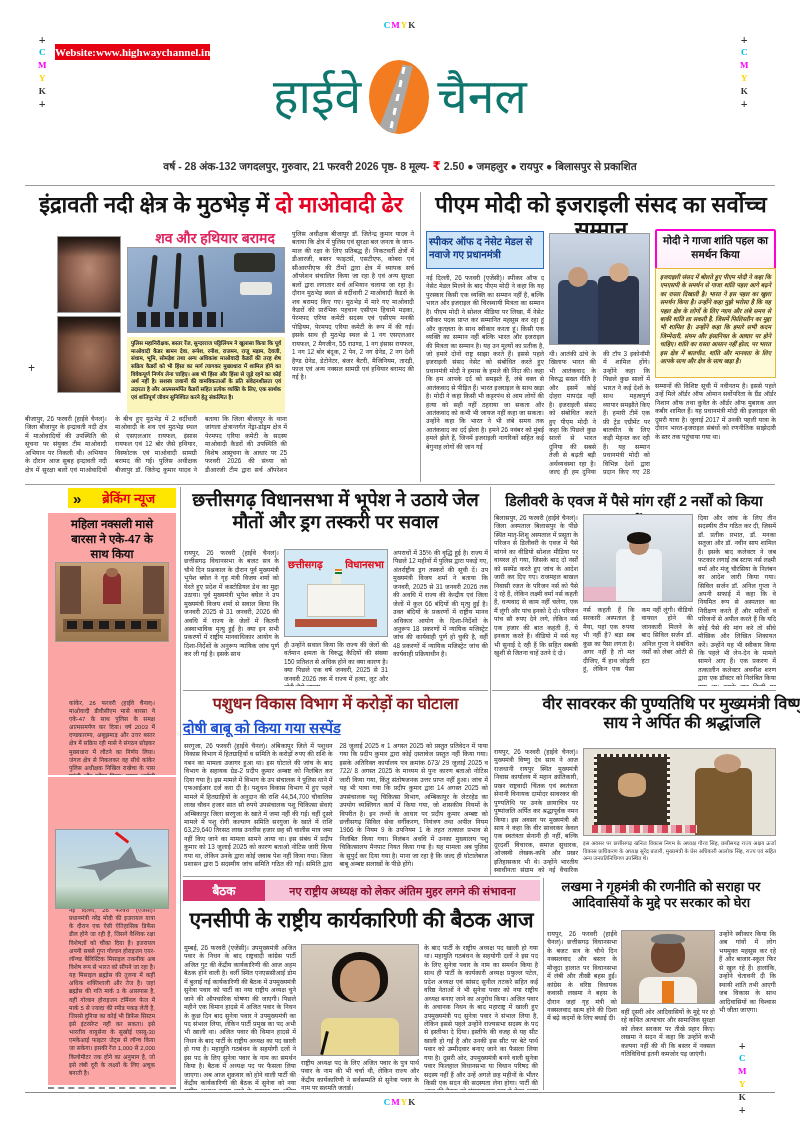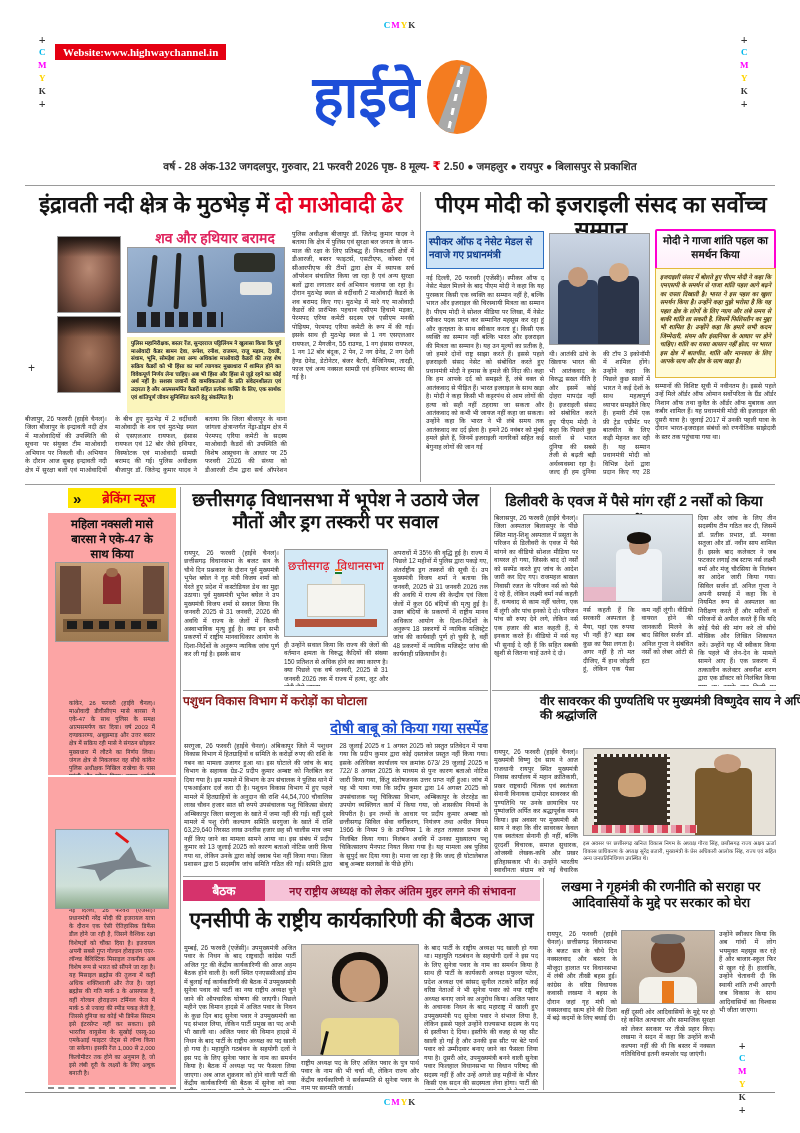--- a/index.html
+++ b/index.html
@@ -11,43 +11,43 @@
   .cols3 { column-count:3; column-gap:8px; }
   .photo { position:absolute; border:1px solid #9a9a9a; overflow:hidden; }
 
   
   .regmark { display:flex; flex-direction:column; align-items:center; font-size:9px; font-weight:700; line-height:1.45; font-family:"Liberation Serif",serif; }
   .rm-plus { color:#333; font-size:12px; line-height:1; }
   .ink-c { color:#00b7ea; } .ink-m { color:#ff00ff; } .ink-y { color:#ffd400; } .ink-k { color:#333; }
   .cmyk-line { font-size:9px; font-weight:800; letter-spacing:1px; text-align:center; font-family:"Liberation Serif",serif; }
 
   
-  .website-box { background:#e50012; color:#fff; font-family:"Liberation Serif",serif; font-weight:700; font-size:11px; padding:2px 8px; }
+  .website-box { background:#e50012; color:#fff; font-family:"Liberation Serif",serif; font-weight:700; font-size:11px; padding:2px 0; }
   .masthead { left:0; right:0; top:60px; display:flex; justify-content:center; align-items:center; gap:8px; }
-  .mast-word { font-size:58px; font-weight:700; color:#1d4ed8; line-height:1; }
+  .mast-word { font-size:48px; font-weight:400; color:#0f766e; line-height:1; }
   .mast-logo { width:60px; height:74px; background:#f47c20; border-radius:50%; position:relative; overflow:hidden; }
   .road-body { position:absolute; left:12%; top:6%; width:76%; height:92%; background:#a9a9a9; clip-path:polygon(58% 0, 80% 3%, 42% 100%, 2% 100%); }
   .road-stripe { position:absolute; left:44%; top:8%; width:5%; height:86%; transform:rotate(12deg); background:repeating-linear-gradient(180deg,#ffffff 0 7px,transparent 7px 14px); }
   .dateline { top:159px; left:0; right:0; text-align:center; font-size:10.5px; font-weight:700; color:#333; }
   .rupee { color:#e50012; font-weight:800; font-size:12px; }
 
   .hrule { position:absolute; height:1px; background:#9a9a9a; }
   .vrule { position:absolute; width:1px; background:#9a9a9a; }
   .dashrule { position:absolute; border-top:2px dashed #8a8a8a; }
 
   
   .headline-xl { font-size:22px; font-weight:800; color:#141414; line-height:1.12; text-align:center; }
   .red { color:#e60023; }
   .subhead-pink { color:#e0245e; font-size:14px; font-weight:800; text-align:center; }
   .headline-l { font-size:18.5px; font-weight:800; color:#141414; line-height:1.18; text-align:center; }
-  .headline-m { font-size:12px; font-weight:800; color:#141414; line-height:1.2; text-align:left; }
+  .headline-m { font-size:16px; font-weight:800; color:#141414; line-height:1.2; text-align:center; }
   .headline-s { font-size:13px; font-weight:800; color:#141414; line-height:1.22; text-align:center; }
   .headline-nurse { font-size:14.5px; font-weight:800; color:#141414; text-align:center; }
   .maroon { color:#8b1a1a; }
-  .subhead-blue { font-size:14.5px; font-weight:800; color:#1d4fd1; text-decoration:underline; text-align:right; }
+  .subhead-blue { font-size:14.5px; font-weight:800; color:#1d4fd1; text-decoration:underline; text-align:left; }
 
   
   .bluebox { background:#cde3f6; border:1.5px solid #2d6fc1; color:#123f8c; font-weight:800; font-size:10px; text-align:left; padding:3px 2px; line-height:1.3; }
   .magentabox { background:linear-gradient(#ffffff,#ffe9f8); border:2px solid #ff00d0; color:#111; font-weight:800; font-size:10.5px; text-align:center; padding:3px 2px; line-height:1.3; border-radius:2px; }
   .yellow-italic { background:#fffbd9; border:1px solid #e2b93c; color:#4a3a10; font-style:italic; font-weight:700; font-size:6px; line-height:1.4; text-align:justify; padding:4px; overflow:hidden; }
   .yellow-caption { background:#fbf5bc; color:#222; font-size:5.5px; line-height:1.4; text-align:justify; padding:3px 4px; overflow:hidden; font-weight:700; }
   .caption { font-size:5.4px; line-height:1.4; color:#333; text-align:justify; overflow:hidden; }
 
   
   .breaking-bar { display:flex; align-items:center; background:#ffe600; padding:1px 5px; gap:5px; }
@@ -69,21 +69,21 @@
   .ph-face2 { background:radial-gradient(ellipse at 50% 48%, #a5765e 0%, #7c523f 50%, #35221b 100%); }
   .ph-weapons { background:linear-gradient(160deg,#9db5d2,#7d98bb 60%,#6d88ab); }
   .rifle { position:absolute; background:#23221f; border-radius:2px; }
   .mags { position:absolute; left:6%; bottom:6%; width:55%; height:18%; background:repeating-linear-gradient(90deg,#1f1f22 0 9px,transparent 9px 14px); }
   .kitbag { position:absolute; right:6%; top:6%; width:26%; height:22%; background:#2d2f28; border-radius:4px; }
   .whitepack { position:absolute; right:8%; top:40%; width:20%; height:16%; background:#e8e8e4; border-radius:3px; }
   .ph-modi { background:linear-gradient(#ccd6e4,#93a0b4); }
   .fig { position:absolute; border-radius:6px 6px 0 0; }
   .head-skin { position:absolute; border-radius:50%; background:#c49a7c; }
   .ph-assembly { background:#d3e9f6; }
-  .asm-label { position:absolute; color:#e30613; font-weight:400; font-size:12px; top:8%; }
+  .asm-label { position:absolute; color:#e30613; font-weight:700; font-size:10px; top:8%; }
   .asm-building { position:absolute; left:22%; bottom:22%; width:56%; height:38%; background:#f5f4ef; border:1px solid #c9c4b4; }
   .asm-dome { position:absolute; left:46%; bottom:60%; width:9%; height:12%; background:#efece2; border-radius:50% 50% 0 0; }
   .asm-flag { position:absolute; left:49%; bottom:72%; width:7px; height:5px; background:linear-gradient(#f0821e 33%,#fff 33% 66%,#1a7a2e 66%); }
   .asm-base { position:absolute; left:10%; bottom:10%; width:80%; height:10%; background:#b4543c; }
   .ph-nurse { background:linear-gradient(#e3e9ee,#c2cbd3); }
   .ph-jet { background:linear-gradient(#b9d2e8 0%,#cfe0d8 72%,#8aa98a 100%); }
   .jet-body { position:absolute; left:12%; top:18%; width:76%; height:52%; background:#7b848c; clip-path:polygon(8% 58%, 58% 38%, 72% 6%, 79% 40%, 97% 55%, 55% 64%, 36% 92%, 30% 64%); }
   .jet-arrow { position:absolute; left:52%; top:8%; width:16px; height:3px; background:#e01616; transform:rotate(38deg); }
   .ph-surrender { background:linear-gradient(#caa27a,#9e7a52); }
   .door { position:absolute; top:4%; width:18%; height:62%; background:#6b4a3a; }
@@ -157,20 +157,21 @@
 </div>
 
 <div class="abs website-box" style="left:55px; top:44px;">Website:www.highwaychannel.in</div>
 
 <div class="abs masthead">
   <span class="mast-word">हाईवे</span>
   <span class="mast-logo">
     <span class="road-body"></span>
     <span class="road-stripe"></span>
   </span>
+  <span class="mast-word">चैनल</span>
 </div>
 
 <div class="abs dateline">
   <span>वर्ष - 28 अंक-132 जगदलपुर, गुरुवार, 21 फरवरी 2026   पृष्ठ- 8   मूल्य-</span>
   <span class="rupee">₹</span>
   <span>2.50</span>
   <span>● जमहलुर ● रायपुर ● बिलासपुर से प्रकाशित</span>
 </div>
 <div class="hrule" style="left:25px; top:185px; width:750px;"></div>
 

